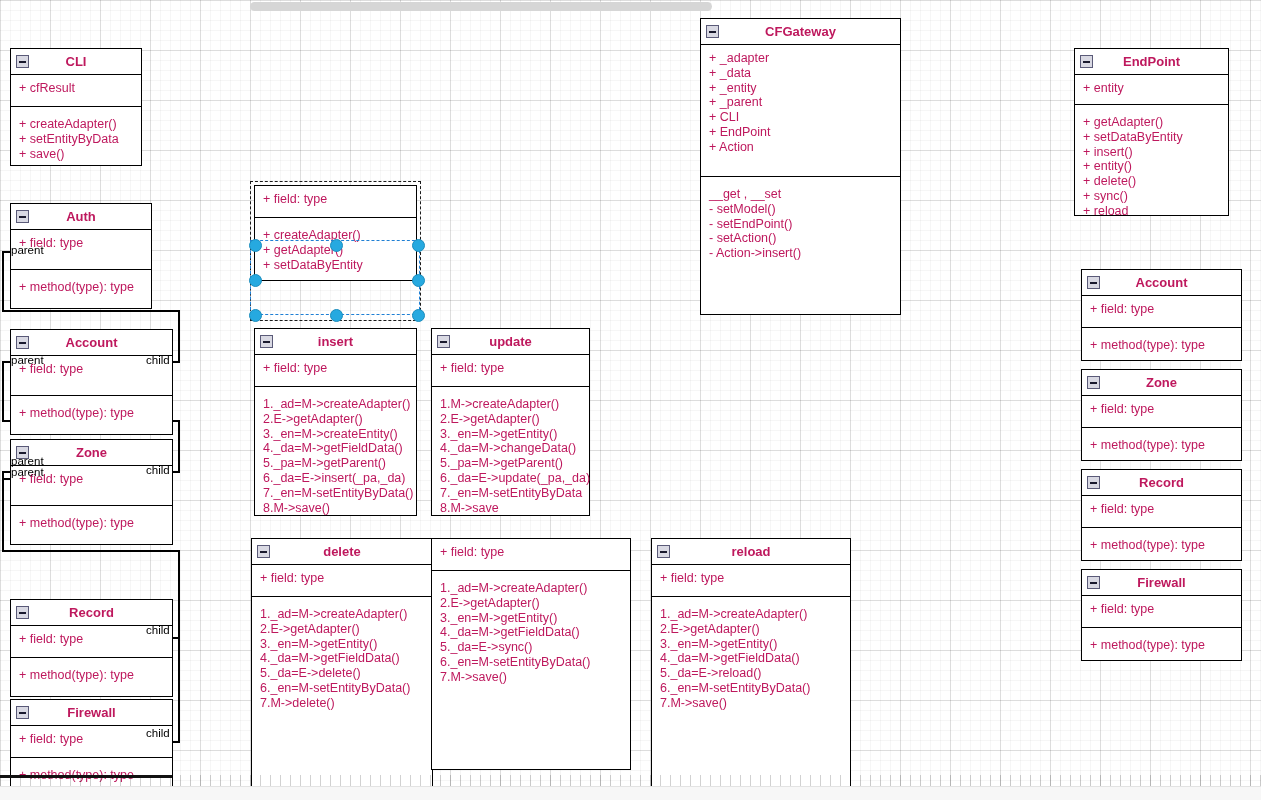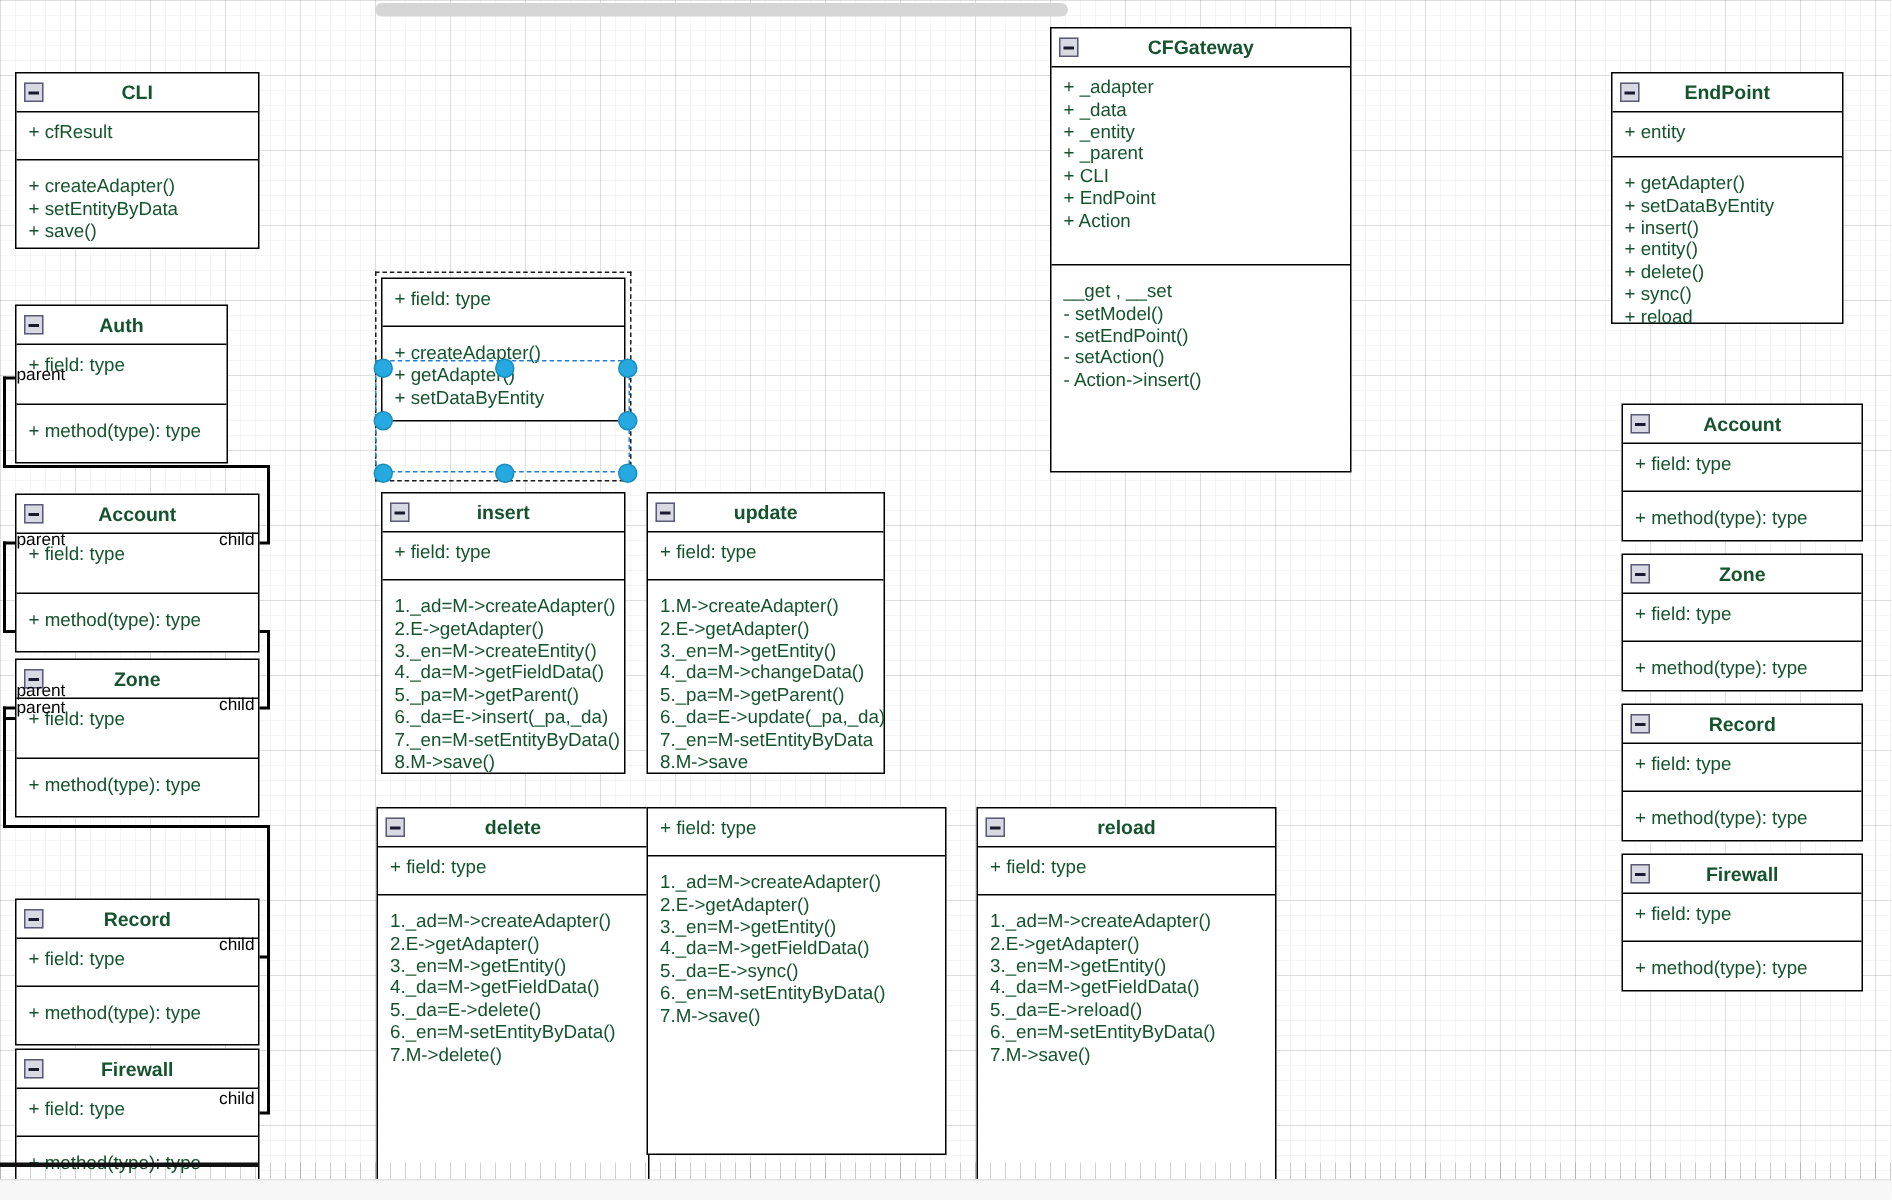--- a/index.html
+++ b/index.html
@@ -22,21 +22,21 @@
     background-position: 0 0, 0 0, 0 0, 0 0;
   }
 
   
   .uml {
     position: absolute;
     box-sizing: border-box;
     background: #ffffff;
     border: 1.5px solid #000000;
     font-size: 12.5px;
-    color: #14532d;
+    color: #be185d;
     z-index: 5;
   }
   .uml .hdr {
     position: relative;
     box-sizing: border-box;
     height: 26px;
     line-height: 26px;
     text-align: center;
     font-weight: bold;
     font-size: 13px;
@@ -177,21 +177,21 @@
   <div class="lbl" style="left:11px;  top:244px;">parent</div>
   <div class="lbl" style="left:11px;  top:354px;">parent</div>
   <div class="lbl" style="left:146px; top:354px;">child</div>
   <div class="lbl" style="left:11px;  top:455px;">parent</div>
   <div class="lbl" style="left:11px;  top:466px;">parent</div>
   <div class="lbl" style="left:146px; top:464px;">child</div>
   <div class="lbl" style="left:146px; top:624px;">child</div>
   <div class="lbl" style="left:146px; top:727px;">child</div>
 
   <div id="classes-host">
-      <div class="uml" style="left: 10px; top: 48px; width: 163px;">
+      <div class="uml" style="left: 10px; top: 48px; width: 132px;">
         <div class="hdr"><span class="collapse"></span><span>CLI</span></div>
         <div class="sect" style="height: 32px;">
           <span class="line">+ cfResult</span>
         </div>
         <div class="sect pad-top" style="height: 58px;">
           <span class="line">+ createAdapter()</span>
           <span class="line">+ setEntityByData</span>
           <span class="line">+ save()</span>
         </div>
       </div>

